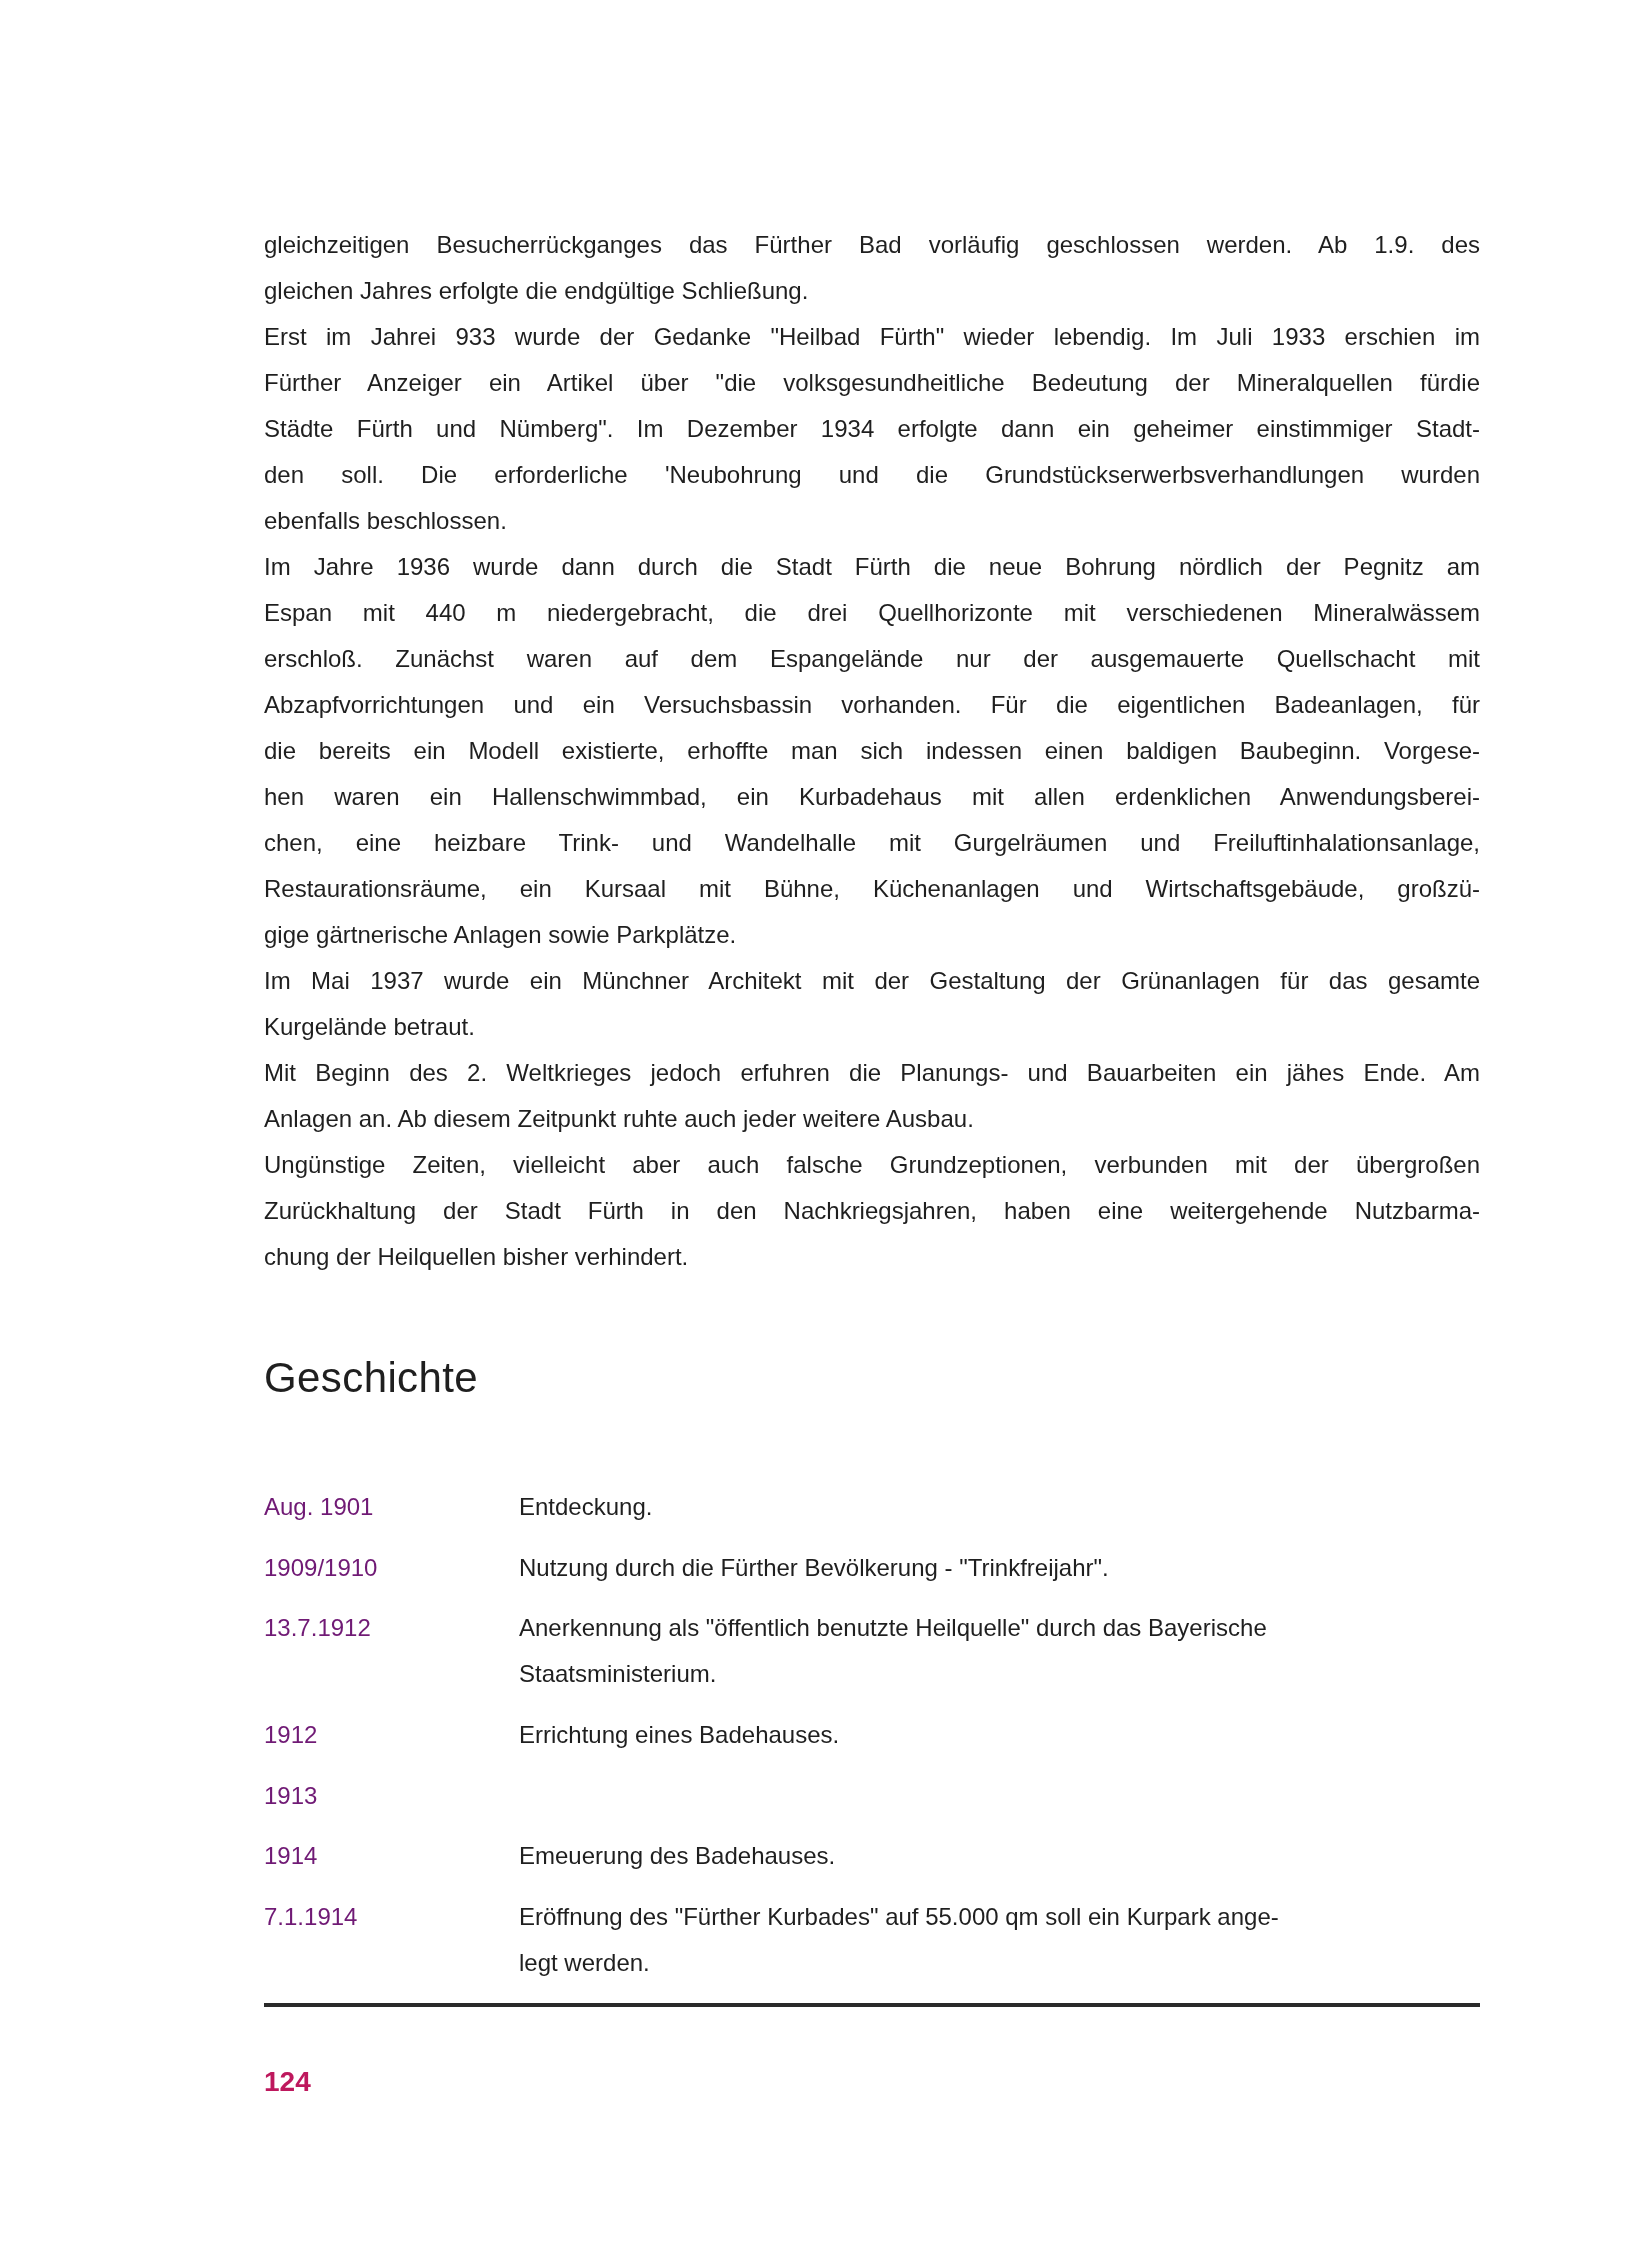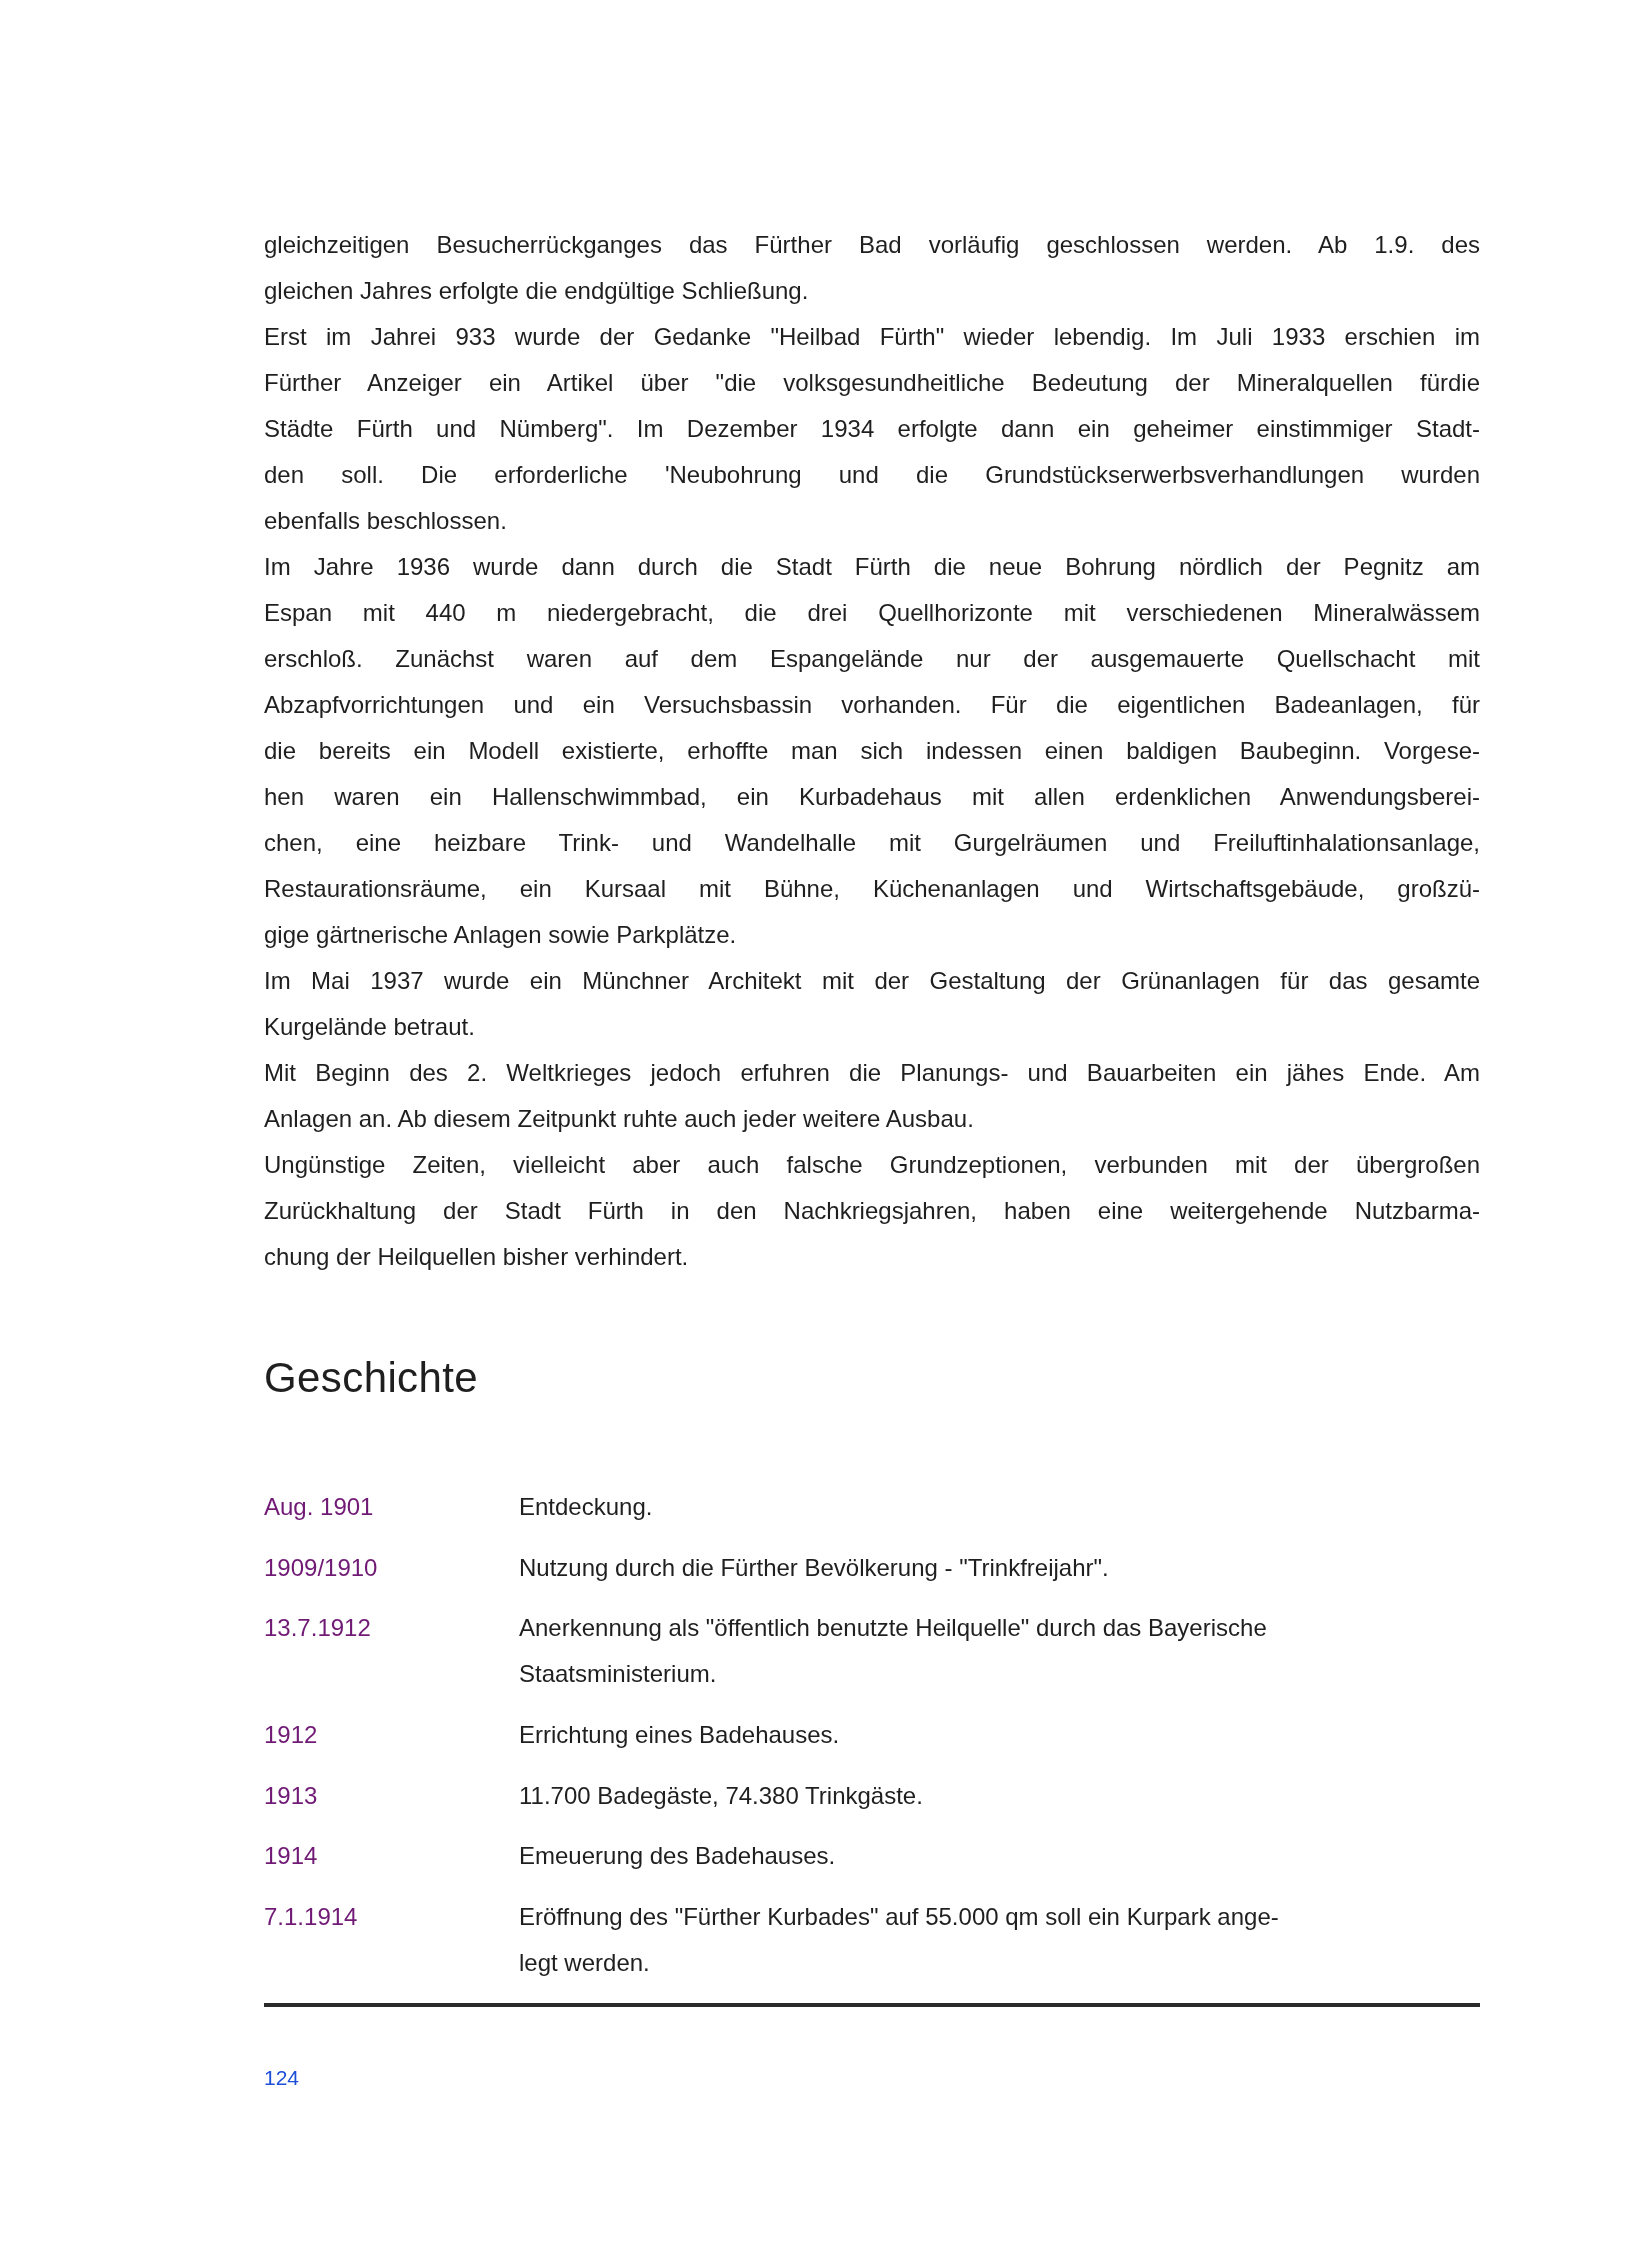--- a/index.html
+++ b/index.html
@@ -67,23 +67,23 @@
     text-align-last: left;
   }
   .footer-rule {
     margin-top: 17.3px;
     width: 1216px;
     height: 3.5px;
     background: #2a2a2a;
   }
   .page-number {
     margin-top: 59px;
-    font-size: 21px;
-    font-weight: 400;
-    color: #1d4ed8;
+    font-size: 28px;
+    font-weight: 700;
+    color: #be185d;
   }
 </style>
 </head>
 <body>
 
 <div class="page">
   <div class="content">
 
     <section class="body-text">
       <div class="para">
@@ -151,23 +151,20 @@
 
       <div class="timeline-row">
         <div class="timeline-date">1912</div>
         <div class="timeline-desc">
             <div class="line">Errichtung eines Badehauses.</div>
           </div>
       </div>
 
       <div class="timeline-row">
         <div class="timeline-date">1913</div>
-        <div class="timeline-desc">
-            <div class="line">11.700 Badegäste, 74.380 Trinkgäste.</div>
-          </div>
       </div>
 
       <div class="timeline-row">
         <div class="timeline-date">1914</div>
         <div class="timeline-desc">
             <div class="line">Emeuerung des Badehauses.</div>
           </div>
       </div>
 
       <div class="timeline-row">

